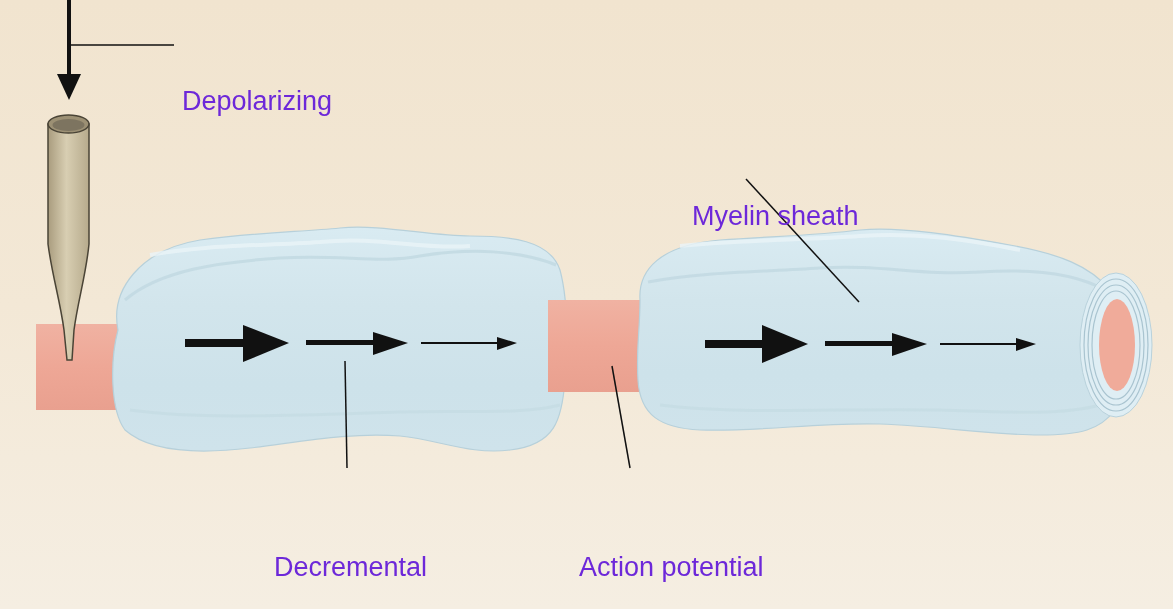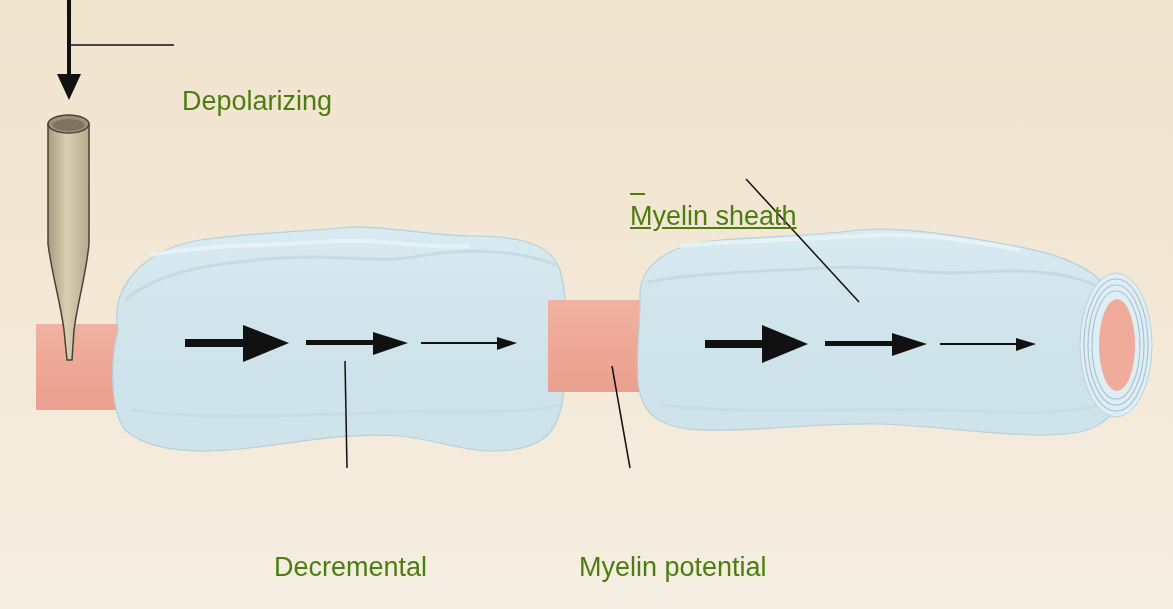--- a/index.html
+++ b/index.html
@@ -4,26 +4,26 @@
   <style>
     html, body { margin: 0; padding: 0; }
     body {
       width: 1173px; height: 609px; overflow: hidden;
       background: linear-gradient(180deg, #f1e4cf 0%, #f3e8d6 50%, #f5eee2 100%);
       font-family: "Liberation Sans", sans-serif;
       position: relative;
     }
     #stage { position: absolute; left: 0; top: 0; width: 1173px; height: 609px; }
     .label {
-      position: absolute; color: #4d7c0f; font-size: 27px; line-height: 34px;
+      position: absolute; color: #6d28d9; font-size: 27px; line-height: 34px;
       font-family: "Liberation Sans", sans-serif; white-space: pre;
     }
     .label span { display: block; }
     #label-depolarizing { left: 182px; top: 16px; }
-    #label-myelin { left: 630px; top: 131px; text-decoration: underline; }
+    #label-myelin { left: 692px; top: 131px; }
     #label-decremental { left: 274px; top: 482px; }
     #label-action { left: 579px; top: 482px; }
   </style>
 </head>
 <body>
 
 <svg id="stage" width="1173" height="609" viewBox="0 0 1173 609" xmlns="http://www.w3.org/2000/svg">
   <defs>
     <linearGradient id="axonGrad" x1="0" y1="0" x2="0" y2="1">
       <stop offset="0" stop-color="#f0b2a2"></stop>
@@ -124,16 +124,16 @@
   <span>Myelin sheath</span>
 </div>
 
 <div class="label" id="label-decremental">
   <span>Decremental</span>
   
   
 </div>
 
 <div class="label" id="label-action">
-  <span>Myelin potential</span>
+  <span>Action potential</span>
   
   
 </div>
 
 </body></html>

